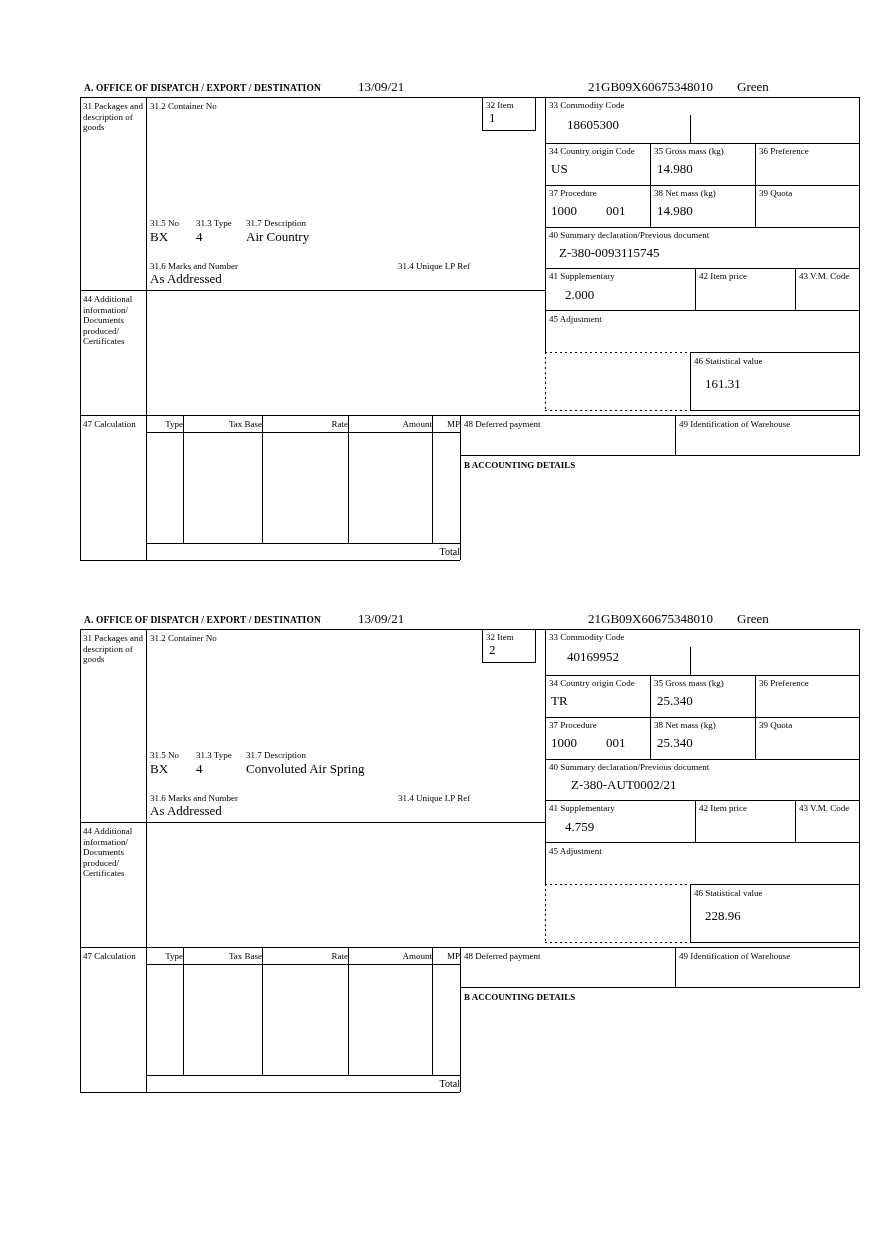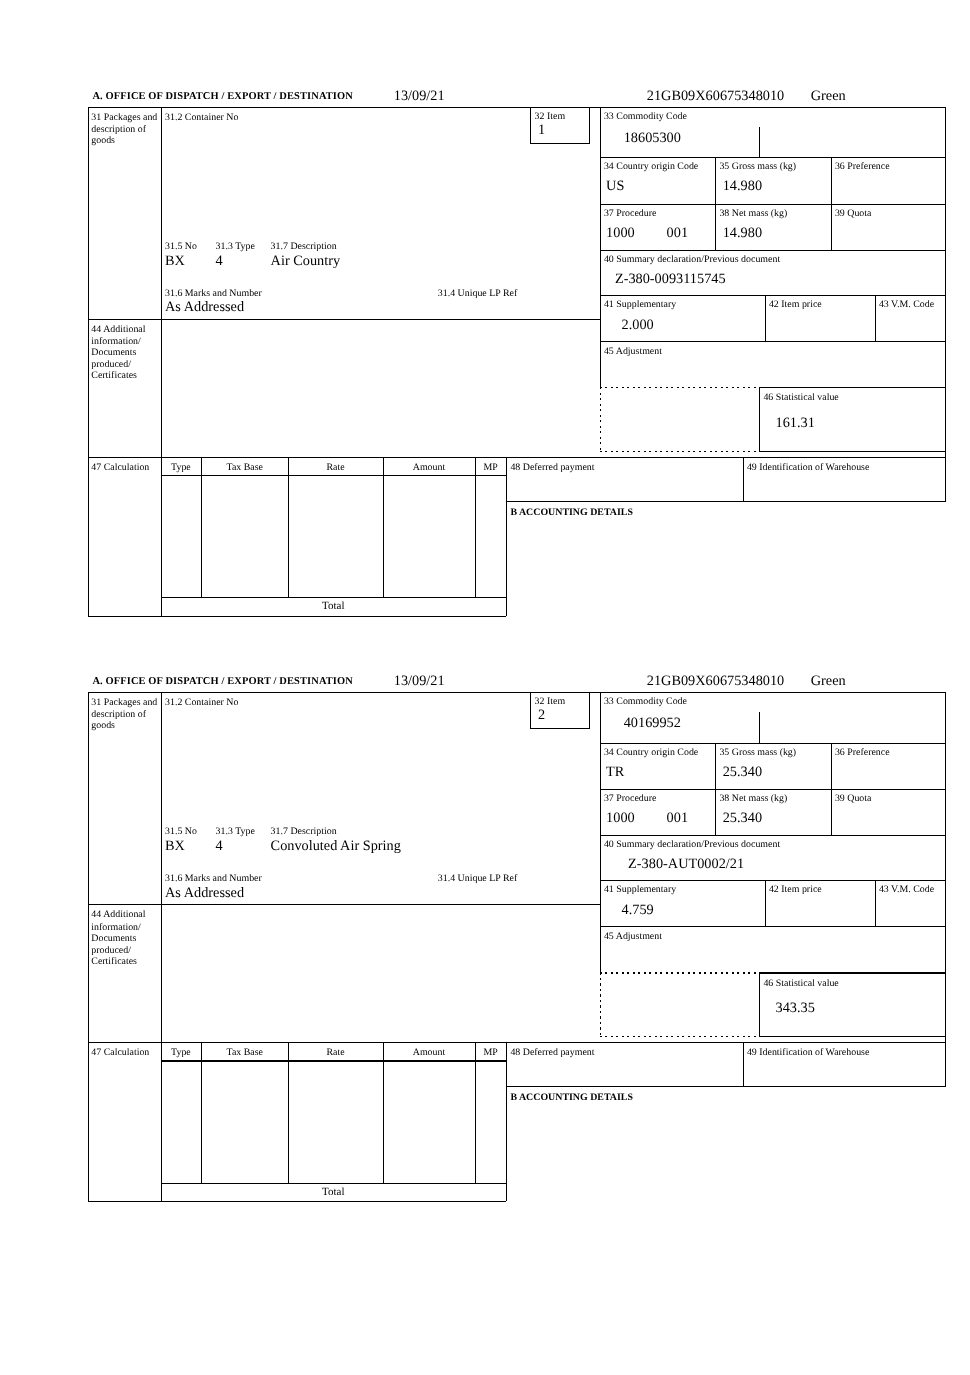--- a/index.html
+++ b/index.html
@@ -4,21 +4,21 @@
 <style>
   html,body{margin:0;padding:0;background:#fff;}
   .page{position:relative;width:882px;height:1250px;background:#fff;overflow:hidden;
         font-family:"Liberation Serif",serif;color:#000;}
   .block{position:absolute;left:80px;width:781px;height:482px;}
   .grid{position:absolute;left:0;top:0;}
   .lbl{position:absolute;font-size:9px;line-height:10.5px;white-space:nowrap;}
   .lbl.wrap{white-space:normal;}
   .val{position:absolute;font-size:13px;line-height:14px;white-space:nowrap;}
   .b{font-weight:bold;}
-  .ctr{text-align:center;}
+  .ctr{text-align:right;}
   .office{font-size:9.5px;letter-spacing:.1px;}
 </style>
 </head>
 <body>
 
 <div class="page">
 
   <section class="block" style="top:80px">
     <svg class="grid" width="781" height="482" viewBox="0 0 781 482" shape-rendering="crispEdges">
       <g stroke="#000" stroke-width="1">
@@ -201,21 +201,21 @@
     <div class="lbl" style="left:469px;top:191px">41 Supplementary</div>
     <div class="val" style="left:485px;top:208px">4.759</div>
     <div class="lbl" style="left:619px;top:191px">42 Item price</div>
     <div class="val" style="left:622px;top:208px"></div>
     <div class="lbl" style="left:719px;top:191px">43 V.M. Code</div>
     <div class="val" style="left:722px;top:208px"></div>
     <div class="lbl wrap" style="left:3px;top:214px;width:60px">44 Additional information/ Documents produced/ Certificates</div>
     <div class="lbl" style="left:469px;top:234px">45 Adjustment</div>
     <div class="val" style="left:472px;top:249px"></div>
     <div class="lbl" style="left:614px;top:276px">46 Statistical value</div>
-    <div class="val" style="left:625px;top:297px">343.35</div>
+    <div class="val" style="left:625px;top:297px">228.96</div>
     <div class="lbl wrap" style="left:3px;top:339px;width:60px">47 Calculation</div>
     <div class="lbl ctr" style="left:66px;top:339px;width:37px">Type</div>
     <div class="lbl ctr" style="left:103px;top:339px;width:79px">Tax Base</div>
     <div class="lbl ctr" style="left:182px;top:339px;width:86px">Rate</div>
     <div class="lbl ctr" style="left:268px;top:339px;width:84px">Amount</div>
     <div class="lbl ctr" style="left:352px;top:339px;width:28px">MP</div>
     <div class="lbl" style="left:384px;top:339px">48 Deferred payment</div>
     <div class="lbl" style="left:599px;top:339px">49 Identification of Warehouse</div>
     <div class="lbl b" style="left:384px;top:380px">B ACCOUNTING DETAILS</div>
     <div class="lbl ctr" style="left:66px;top:467px;width:314px;font-size:10px">Total</div>

